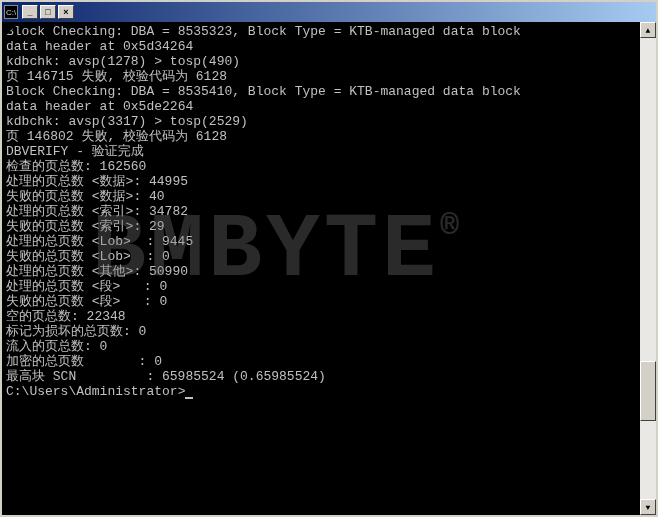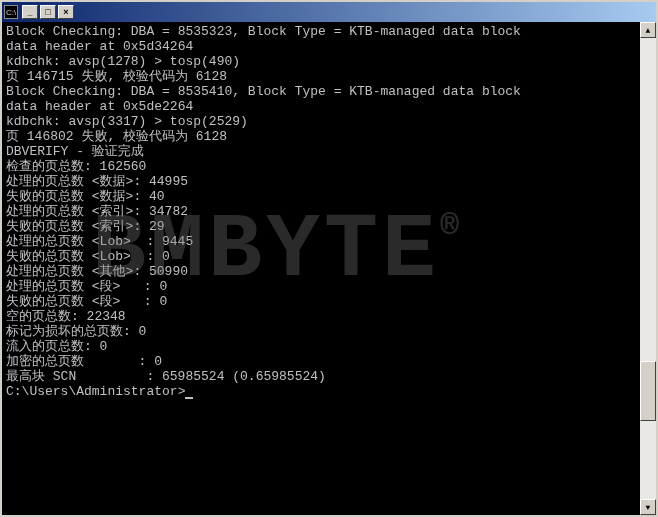--- a/index.html
+++ b/index.html
@@ -68,20 +68,21 @@
   flex: 1;
   background: #000;
   color: #c0c0c0;
   font-family: "SimSun", "Courier New", monospace;
   font-size: 13px;
   line-height: 15px;
   padding: 2px 4px;
   overflow: hidden;
   position: relative;
   white-space: pre;
+  border-radius: 29px;
 }
 .terminal .line { display: block; white-space: pre; }
 .scrollbar {
   position: absolute;
   right: 2px;
   top: 22px;
   bottom: 2px;
   width: 16px;
   background: #d4d0c8;
   display: flex;

